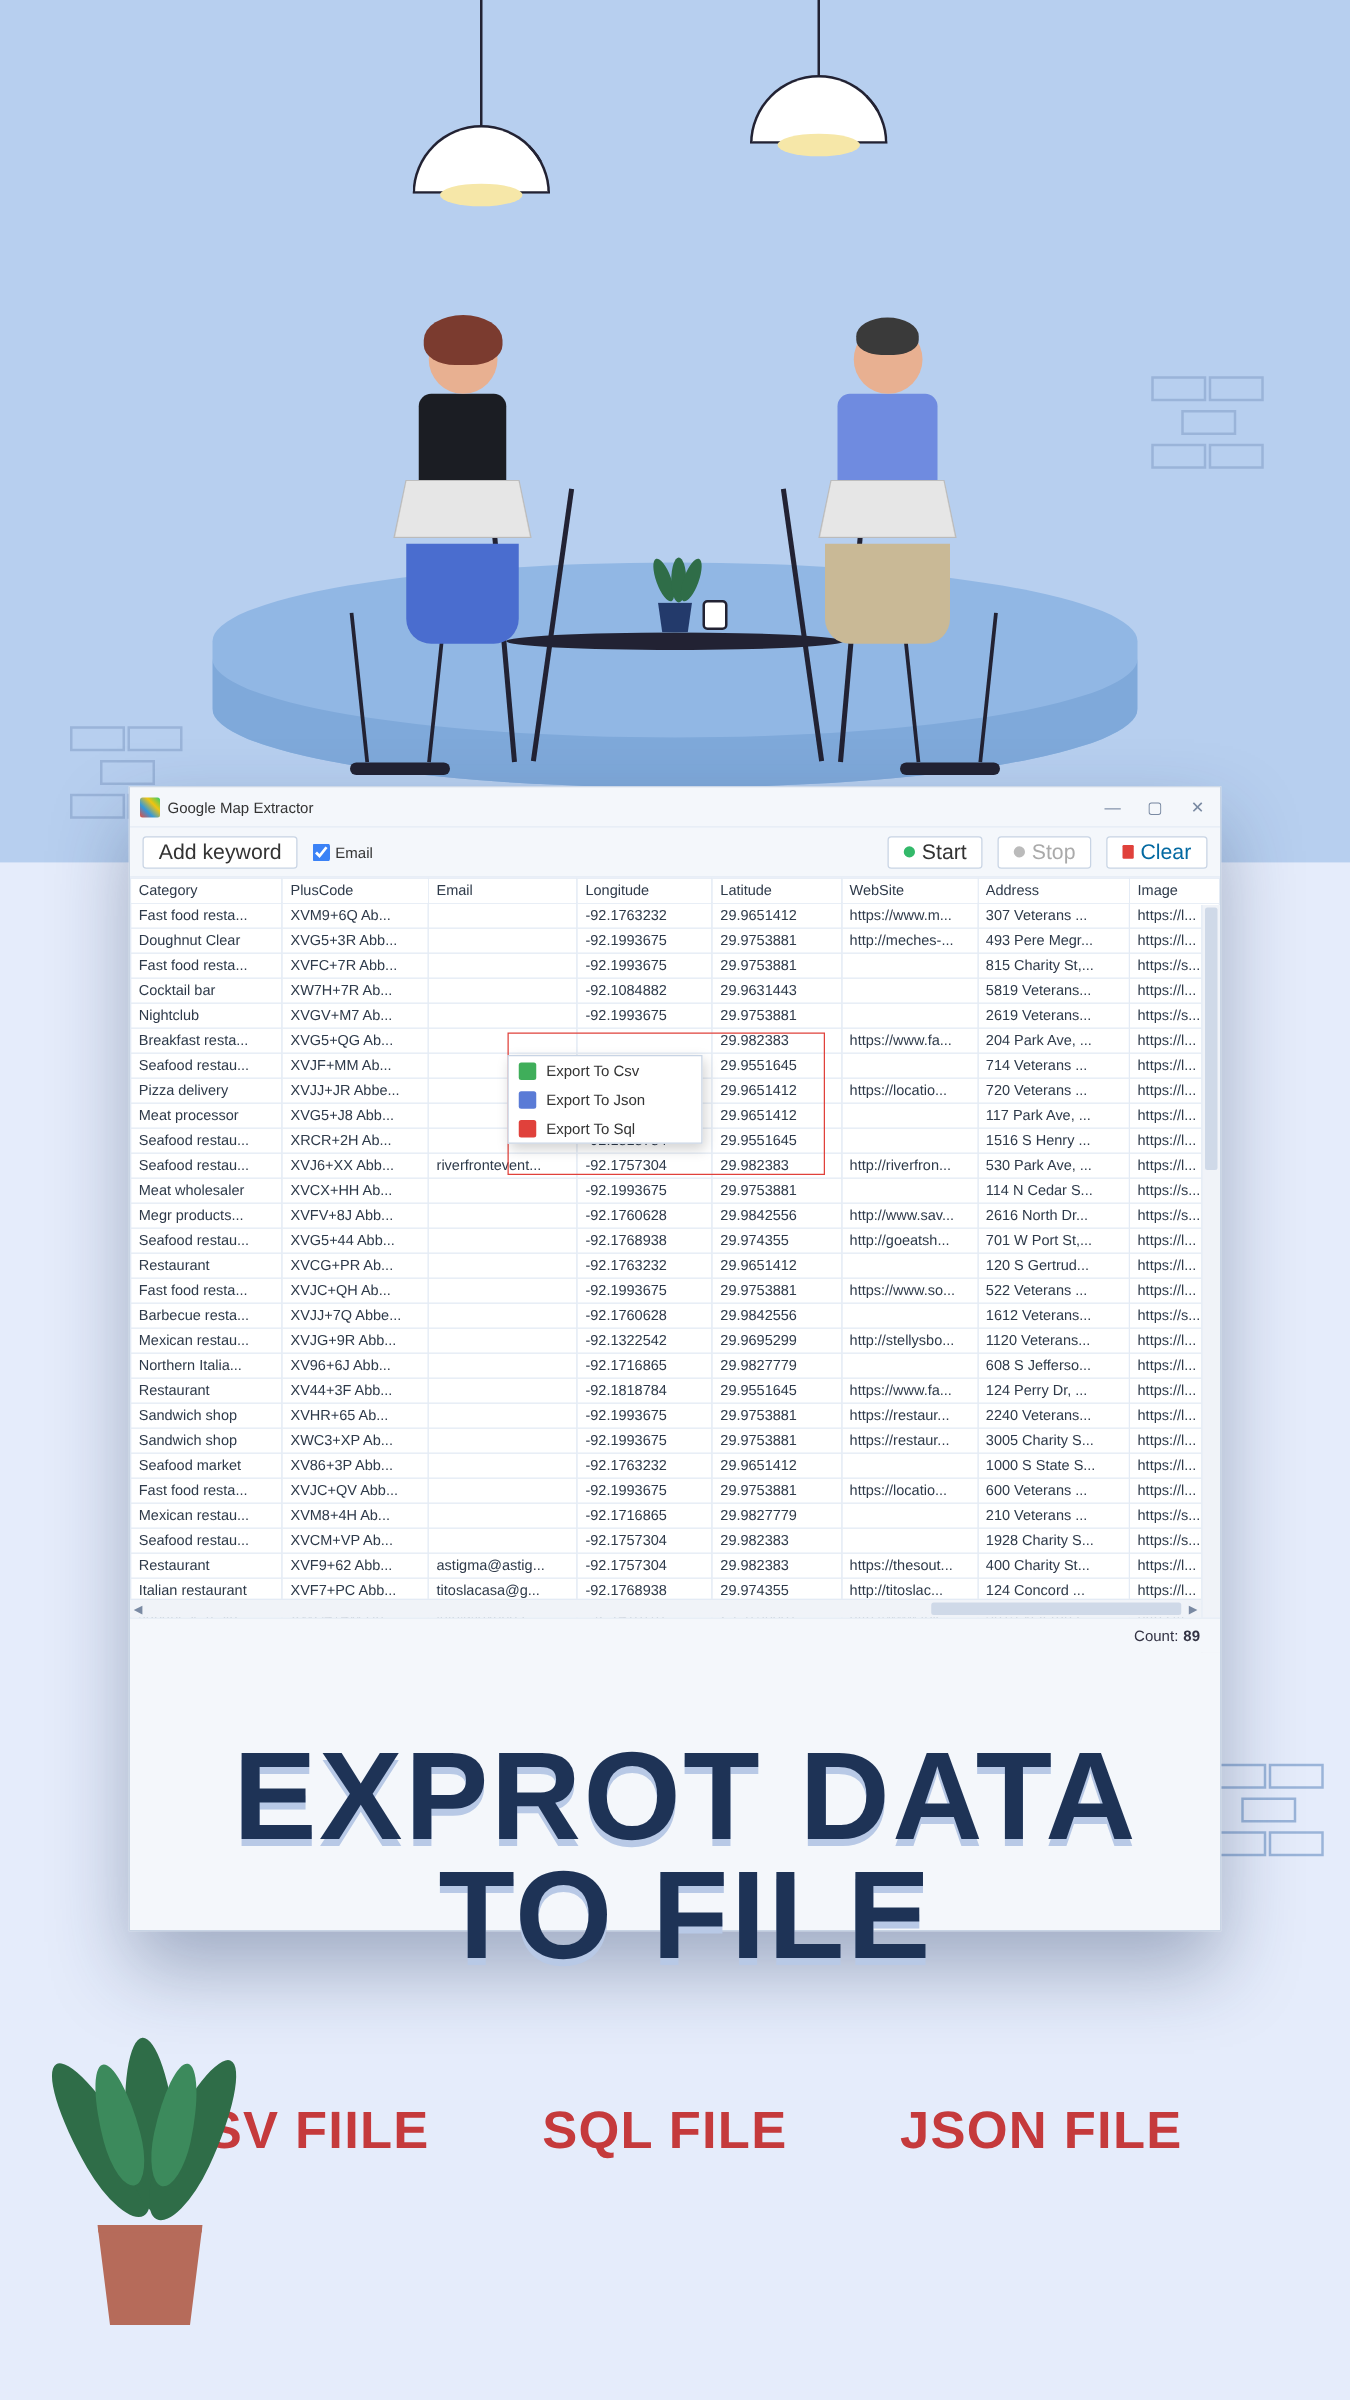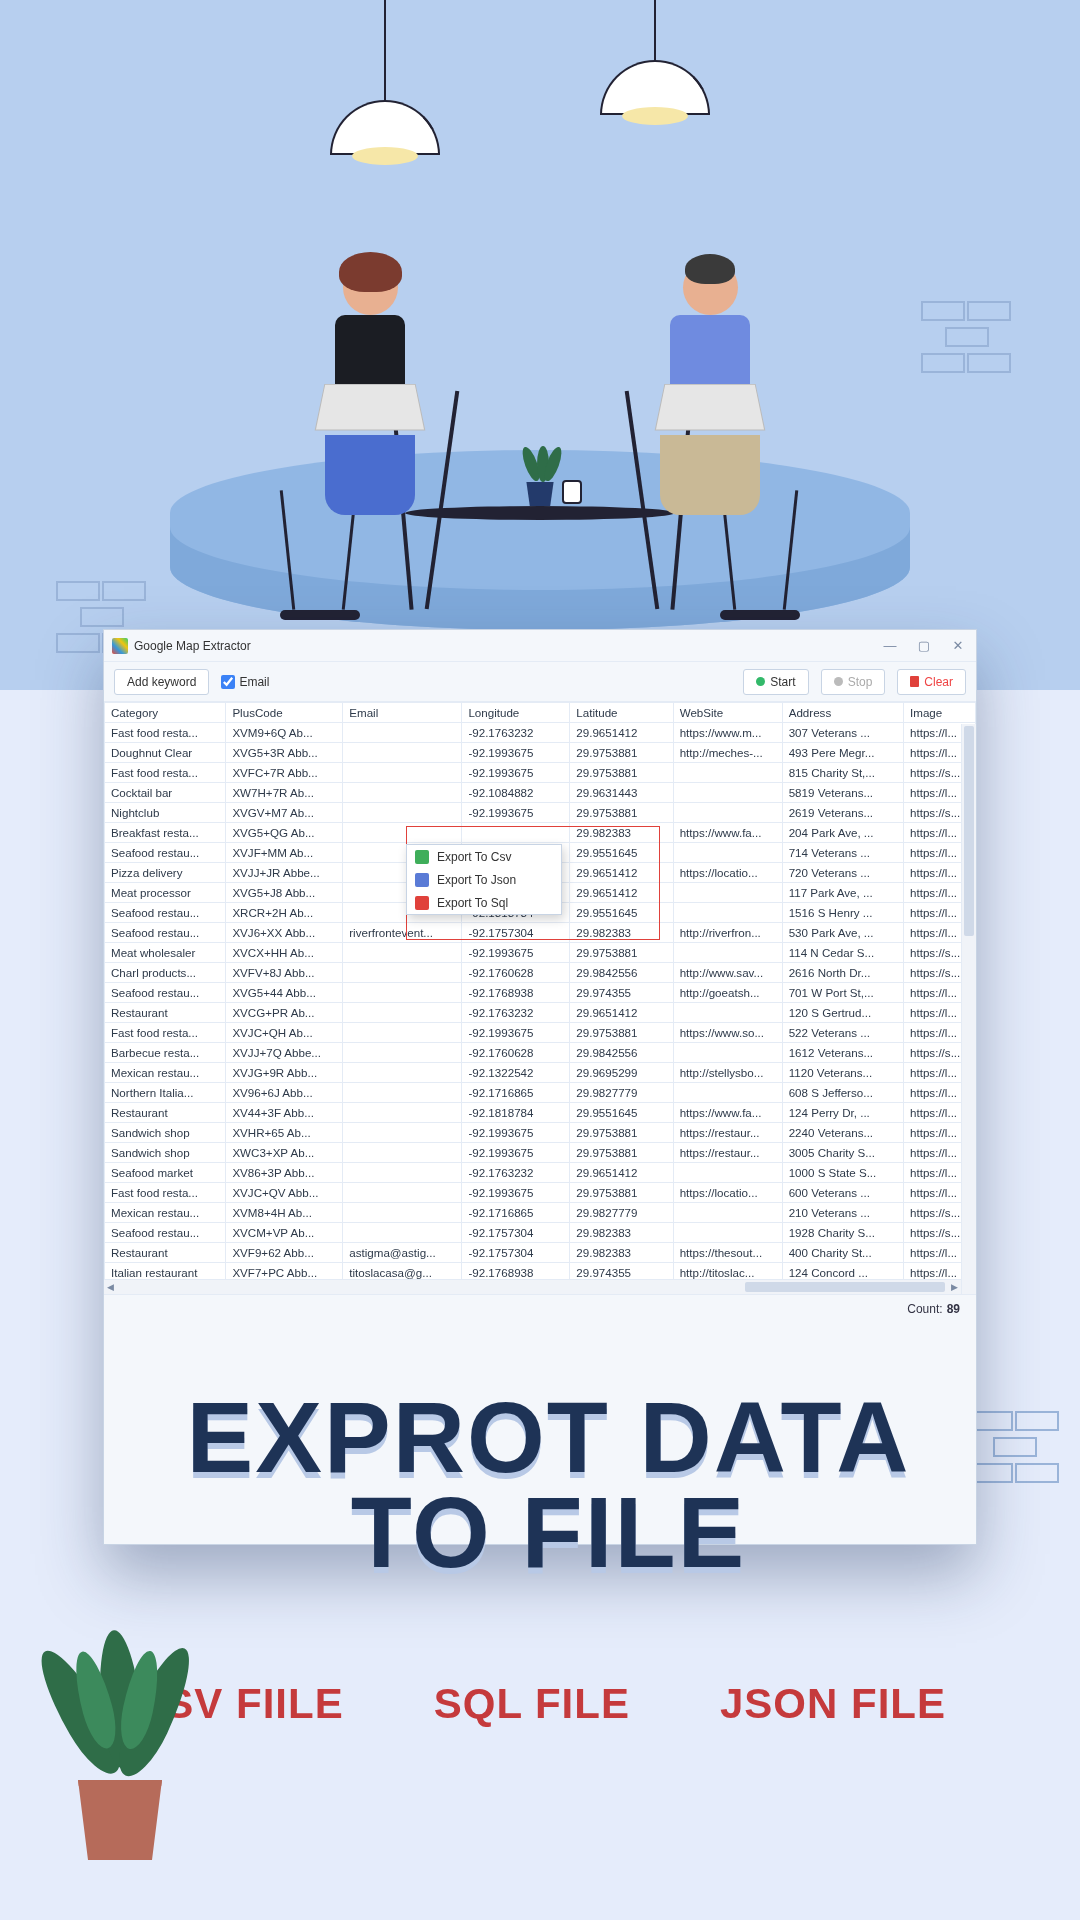--- a/index.html
+++ b/index.html
@@ -48,21 +48,21 @@
   .leaf.l3 { left: 32px; transform: rotate(20deg); }
   .mug { position: absolute; top: -26px; left: 58%; width: 20px; height: 24px; background: #fff; border: 2px solid #223; border-radius: 4px; }
 
   
   .window { position: absolute; left: 103px; top: 629px; width: 874px; height: 916px; background: #f4f7fb; border: 1px solid #c8d4e4; box-shadow: 0 30px 60px rgba(30,50,90,.35); font-size: 12px; color: #333; }
   .titlebar { height: 32px; display: flex; align-items: center; padding: 0 8px; background: #f4f7fb; border-bottom: 1px solid #e4ebf5; }
   .titlebar .appicon { width: 16px; height: 16px; margin-right: 6px; background: linear-gradient(45deg,#e74c3c,#3498db,#f1c40f,#2ecc71); border-radius: 2px; }
   .winbtns { margin-left: auto; display: flex; gap: 14px; color: #7a8aa3; font-size: 13px; }
   .winbtn { width: 20px; text-align: center; cursor: default; }
   .toolbar { height: 40px; display: flex; align-items: center; padding: 0 10px; gap: 12px; border-bottom: 1px solid #e4ebf5; }
-  .btn { height: 26px; padding: 0 12px; border: 1px solid #c8d4e4; background: #fff; border-radius: 3px; display: flex; align-items: center; gap: 5px; font-size: 12px; color: #333; }
+  .btn { height: 26px; padding: 0 12px; border: 1px solid #c8d4e4; background: #fff; border-radius: 3px; display: flex; align-items: center; gap: 5px; font-size: 17px; color: #333; }
   .btn.disabled { color: #aaa; }
   .btn .dot { width: 9px; height: 9px; border-radius: 50%; }
   .green { background: #33b96a; }
   .grayd { background: #bbb; }
   .redsq { width: 9px; height: 11px; background: #e0413b; border-radius: 1px; }
   .chk { display: flex; align-items: center; gap: 4px; font-size: 12px; color: #333; }
   .chk input { accent-color: #3b82f6; width: 14px; height: 14px; }
   .gridwrap { position: relative; height: 620px; overflow: hidden; }
   table.grid { border-collapse: collapse; width: 100%; table-layout: fixed; }
   table.grid th, table.grid td { border: 1px solid #e4ebf5; text-align: left; padding: 3px 6px; height: 19px; white-space: nowrap; overflow: hidden; text-overflow: ellipsis; font-size: 11.6px; color: #2e3a4a; background: #fff; }
@@ -186,21 +186,21 @@
     </label>
     <div style="flex:1"></div>
     <button class="btn">
         <span class="dot green"></span>
         <span>Start</span>
       </button>
     <button class="btn disabled">
         <span class="dot grayd"></span>
         <span>Stop</span>
       </button>
-    <button class="btn" style="color:#ef4444">
+    <button class="btn" style="color:#0369a1">
         <span class="redsq"></span>
         <span>Clear</span>
       </button>
   </div>
   <div class="gridwrap">
     <table class="grid" id="grid">
       <colgroup>
         <col class="col-cat">
           <col class="col-plus">
           <col class="col-email">
@@ -337,21 +337,21 @@
             <td>Meat wholesaler</td>
             <td>XVCX+HH Ab...</td>
             <td></td>
             <td>-92.1993675</td>
             <td>29.9753881</td>
             <td></td>
             <td>114 N Cedar S...</td>
             <td>https://s...</td>
           </tr>
           <tr>
-            <td>Charl products...</td>
+            <td>Megr products...</td>
             <td>XVFV+8J Abb...</td>
             <td></td>
             <td>-92.1760628</td>
             <td>29.9842556</td>
             <td>http://www.sav...</td>
             <td>2616 North Dr...</td>
             <td>https://s...</td>
           </tr>
           <tr>
             <td>Seafood restau...</td>

